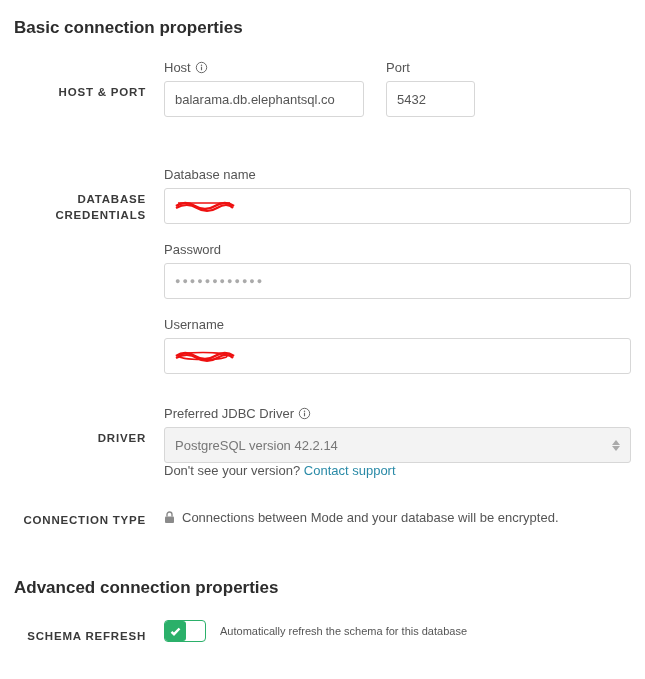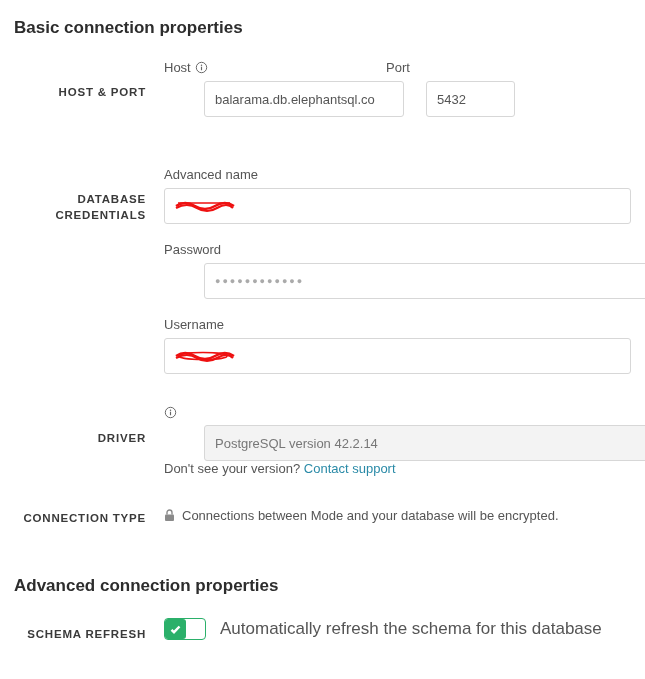--- a/index.html
+++ b/index.html
@@ -62,21 +62,20 @@
     input.text-input, .select-box {
       width: 100%;
       height: 36px;
       border: 1px solid #d7d7d7;
       border-radius: 3px;
       padding: 0 10px;
       font-size: 13px;
       color: #555;
       background: #fff;
       outline: none;
-      margin-left: 40px;
     }
     .host-port {
       display: flex;
       gap: 22px;
     }
     .host-port .host { width: 200px; }
     .host-port .port { width: 89px; }
     .redacted {
       position: relative;
       display: inline-block;
@@ -150,21 +149,21 @@
       left: 0; top: 0;
       width: 21px;
       height: 20px;
       background: #2bb06a;
       border-radius: 3px;
       display: flex;
       align-items: center;
       justify-content: center;
     }
     .toggle .knob svg { width: 11px; height: 9px; display:block; stroke:#fff; stroke-width:2.4; fill:none; }
-    .toggle-row .desc { font-size: 17px; color: #555; }
+    .toggle-row .desc { font-size: 11px; color: #555; }
     .row-label.toggle-label { padding-top: 8px; }
   </style>
 </head>
 <body>
 
 <h2 class="section-title">Basic connection properties</h2>
 
 <div class="form-row">
   <div class="row-label">HOST &amp; PORT</div>
   <div class="row-content">
@@ -190,21 +189,21 @@
       </div>
     </div>
   </div>
 </div>
 
 <div class="form-row">
   <div class="row-label">DATABASE CREDENTIALS</div>
   <div class="row-content">
     <div class="field-group">
       <div class="field-label">
-          <span>Advanced name</span>
+          <span>Database name</span>
         </div>
       <div class="input-with-redaction">
         <span class="redacted">
           <svg viewBox="0 0 60 14">
               <path d="M1 7 Q 10 1, 20 7 T 40 7 T 59 7" stroke="#e11" stroke-width="2.4" fill="none"></path>
               <path d="M1 9 Q 12 3, 22 9 T 42 9 T 58 9" stroke="#e11" stroke-width="2.1" fill="none"></path>
               <line x1="3" y1="4" x2="55" y2="4" stroke="#e11" stroke-width="1.6"></line>
             </svg>
         </span>
       </div>
@@ -230,20 +229,21 @@
       </div>
     </div>
   </div>
 </div>
 
 <div class="form-row">
   <div class="row-label">DRIVER</div>
   <div class="row-content">
     <div class="field-group">
       <div class="field-label">
+        <span>Preferred JDBC Driver</span>
         <span class="info-icon">
           <svg viewBox="0 0 16 16">
               <circle cx="8" cy="8" r="6.4" fill="none" stroke="currentColor" stroke-width="1.2"></circle>
               <circle cx="8" cy="5.2" r="0.9" fill="currentColor"></circle>
               <rect x="7.3" y="7" width="1.4" height="4.4" fill="currentColor"></rect>
             </svg>
         </span>
       </div>
       <div class="select-box">
         <span>PostgreSQL version 42.2.14</span>

